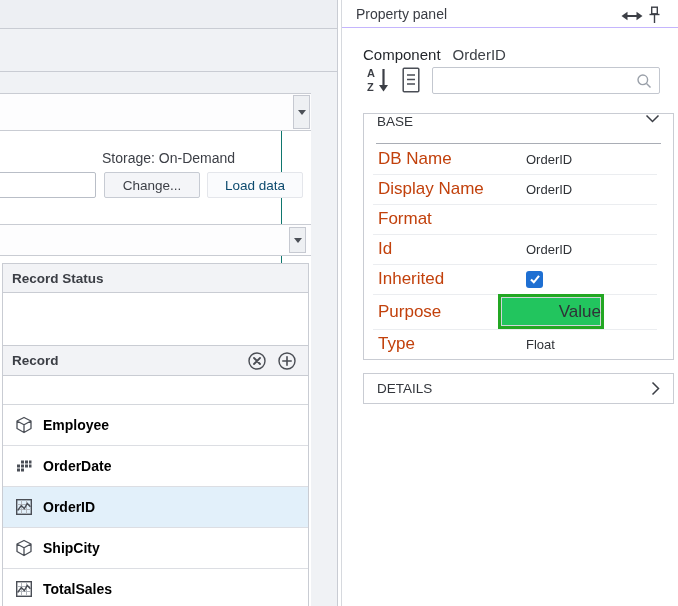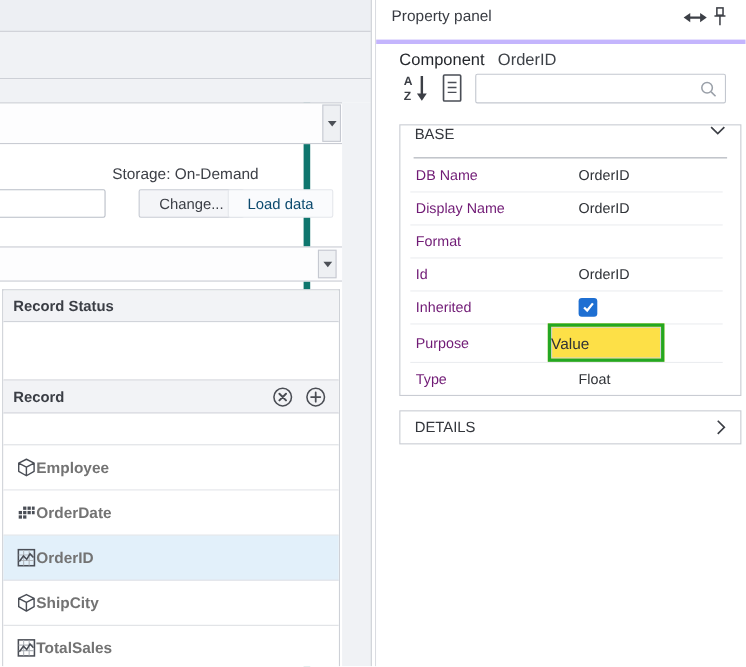--- a/index.html
+++ b/index.html
@@ -11,60 +11,60 @@
     color: #3c3f46; font-size: 14px;
   }
   .abs { position: absolute; }
 
   
   .band1 { left:0; top:0; width:337px; height:29px; background:#edeff3; border-bottom:1px solid #c9ccd3; }
   .band2 { left:0; top:29px; width:337px; height:43px; background:#f0f2f5; border-bottom:1px solid #c9ccd3; }
   .band3 { left:0; top:72px; width:337px; height:21px; background:#f0f2f5; }
 
   
-  .left-content { left:0; top:93px; width:282px; height:513px; background:#fff; border-right:6px solid #0f766e; }
+  .left-content { left:0; top:93px; width:282px; height:513px; background:#fff; border-right:1px solid #0f766e; }
   .combo { position:absolute; left:0; width:311px; background:#fdfdfe; border-top:1px solid #c9ccd3; border-bottom:1px solid #c9ccd3; }
   .combo1 { top:0; height:38px; }
   .combo2 { top:131px; height:32px; }
   .dd-btn { position:absolute; right:1px; top:1px; bottom:1px; width:17px; background:#eef0f3; border:1px solid #c6c9d1;
             display:flex; align-items:center; justify-content:center; cursor:pointer; }
   .combo2 .dd-btn { right:5px; top:2px; bottom:2px; }
   .caret-down { width:0; height:0; border-left:4px solid transparent; border-right:4px solid transparent; border-top:5px solid #4c5057; }
 
   .storage-label { left:102px; top:57px; font-size:14px; color:#3c3f46; }
   .txt-input { left:-2px; top:79px; width:98px; height:26px; background:#fff; border:1px solid #b9bec7; border-radius:2px; }
   .btn { position:absolute; top:79px; height:26px; width:96px; border-radius:2px; font-size:13.5px;
          display:flex; align-items:center; justify-content:center; font-family:"Liberation Sans",sans-serif; }
-  .btn-change { left:104px; background:#f4f5f8; border:1px solid #c7cbd3; color:#3c3f46; cursor:pointer;margin-left:22px; }
+  .btn-change { left:104px; background:#f4f5f8; border:1px solid #c7cbd3; color:#3c3f46; cursor:pointer; }
   .btn-load { left:207px; background:#fafbfd; border:1px solid #e4e6eb; color:#0c4a6e; }
 
   
   .grid-box { left:2px; top:170px; width:307px; height:343px; border:1px solid #c9ccd3; border-bottom:none; background:#fff; overflow:hidden;font-weight:bold; }
   .grid-hdr { display:flex; align-items:center; background:#f2f3f6; border-bottom:1px solid #c9ccd3;
               padding:0 11px 0 9px; font-size:13.5px; color:#3b3e45; }
   .hdr-status { height:29px; }
   .hdr-record { height:30px; }
   .white-box { height:53px; border-bottom:1px solid #c9ccd3; background:#fff; }
   .empty-row { height:29px; border-bottom:1px solid #d4d7dc; background:#fff; }
   .hdr-icons { margin-left:auto; display:flex; gap:10px; align-items:center; }
   .circle-icon { width:20px; height:20px; cursor:pointer; display:flex; }
 
   .field-row { height:41px; border-bottom:1px solid #dcdee3; display:flex; align-items:center;
-               padding-left:12px; font-size:14px; color:#737373; cursor:pointer; background:#fff; }
+               padding-left:12px; gap:10px; font-size:14px; color:#000000; cursor:pointer; background:#fff; }
   .field-row.selected { background:#e2f0fa; }
   .field-icon { width:18px; height:18px; display:flex; align-items:center; justify-content:center; flex:none; }
 
   
   .gutter { left:311px; top:93px; width:26px; height:513px; background:#f0f2f5; }
   .vline1 { left:337px; top:0; width:1px; height:606px; background:#c9ccd3; }
   .vline2 { left:341px; top:0; width:1px; height:606px; background:#d6d9de; }
 
   
   .right-panel { left:342px; top:0; width:336px; height:606px; background:#fff; }
-  .pp-header { position:absolute; left:0; top:0; width:336px; height:40px; border-bottom:4px solid #c4b5fd; }
+  .pp-header { position:absolute; left:0; top:0; width:336px; height:28px; border-bottom:1px solid #c4b5fd; }
   .pp-title { position:absolute; left:14px; top:6px; font-size:14px; color:#393c43; }
   .hresize-icon { position:absolute; right:35px; top:9px; cursor:pointer; }
   .pin-icon { position:absolute; right:17px; top:6px; cursor:pointer; }
 
   .component-row { position:absolute; left:21px; top:46px; display:flex; gap:12px; align-items:baseline; }
   .component-label { font-weight:normal; font-size:15px; color:#24272c; }
   .component-name { font-size:15px; color:#3e4248; }
 
   .az-icon { position:absolute; left:24px; top:66px; cursor:pointer; }
   .doc-icon { position:absolute; left:58px; top:66px; cursor:pointer; }
@@ -76,26 +76,26 @@
 
   .base-box { position:absolute; left:21px; top:113px; width:311px; border:1px solid #c9ccd3; background:#fff; }
   .sec-header { position:relative; height:30px; display:flex; align-items:flex-start; padding:0 13px;
                 font-size:13.5px; color:#33363c; cursor:pointer; }
   .sec-header.underlined::after { content:''; position:absolute; left:12px; right:12px; bottom:0; height:1px; background:#a9adb5; }
   .sec-chevron { margin-left:auto; display:flex; }
 
   .prop-row { position:relative; display:flex; align-items:center; height:30px; padding-left:14px; }
   .prop-row.tall { height:35px; }
   .prop-row + .prop-row::before { content:''; position:absolute; left:9px; right:16px; top:0; height:1px; background:#ebedf0; }
-  .prop-label { width:148px; flex:none; font-size:13px; color:#701a75; }
+  .prop-label { width:148px; flex:none; font-size:17px; color:#c2410c; }
   .prop-value { font-size:13px; color:#2f3237; }
   .checkbox { width:17px; height:17px; border-radius:3px; display:flex; align-items:center; justify-content:center; cursor:pointer; }
-  .green-highlight { position:absolute; left:134px; top:0; width:106px; height:35px; background:#fde047;
-                     display:flex; align-items:center; justify-content:flex-start;
-                     box-shadow: inset 0 0 0 1px #d2d5dc; font-size:14px; color:#2f3237; }
+  .green-highlight { position:absolute; left:134px; top:0; width:106px; height:35px; background:#22c55e;
+                     display:flex; align-items:center; justify-content:flex-end;
+                     box-shadow: inset 0 0 0 1px #d2d5dc; font-size:17px; color:#2f3237; }
 
   .details-box { position:absolute; left:21px; top:373px; width:311px; height:31px; border:1px solid #c9ccd3;
                  background:#fff; display:flex; align-items:center; padding:4px 13px;
                  font-size:13.5px; color:#33363c; cursor:pointer; }
 </style>
 </head>
 <body>
 
 <div id="app">
 

